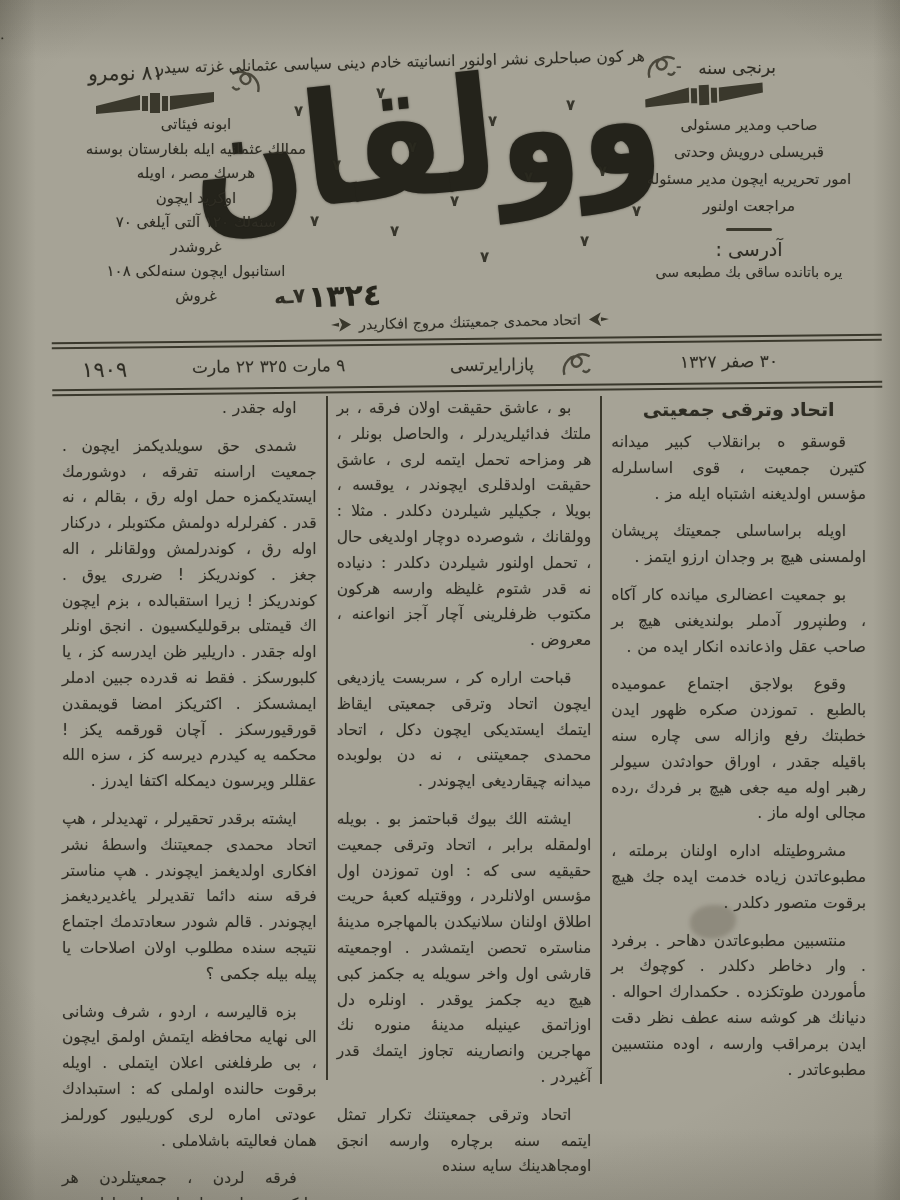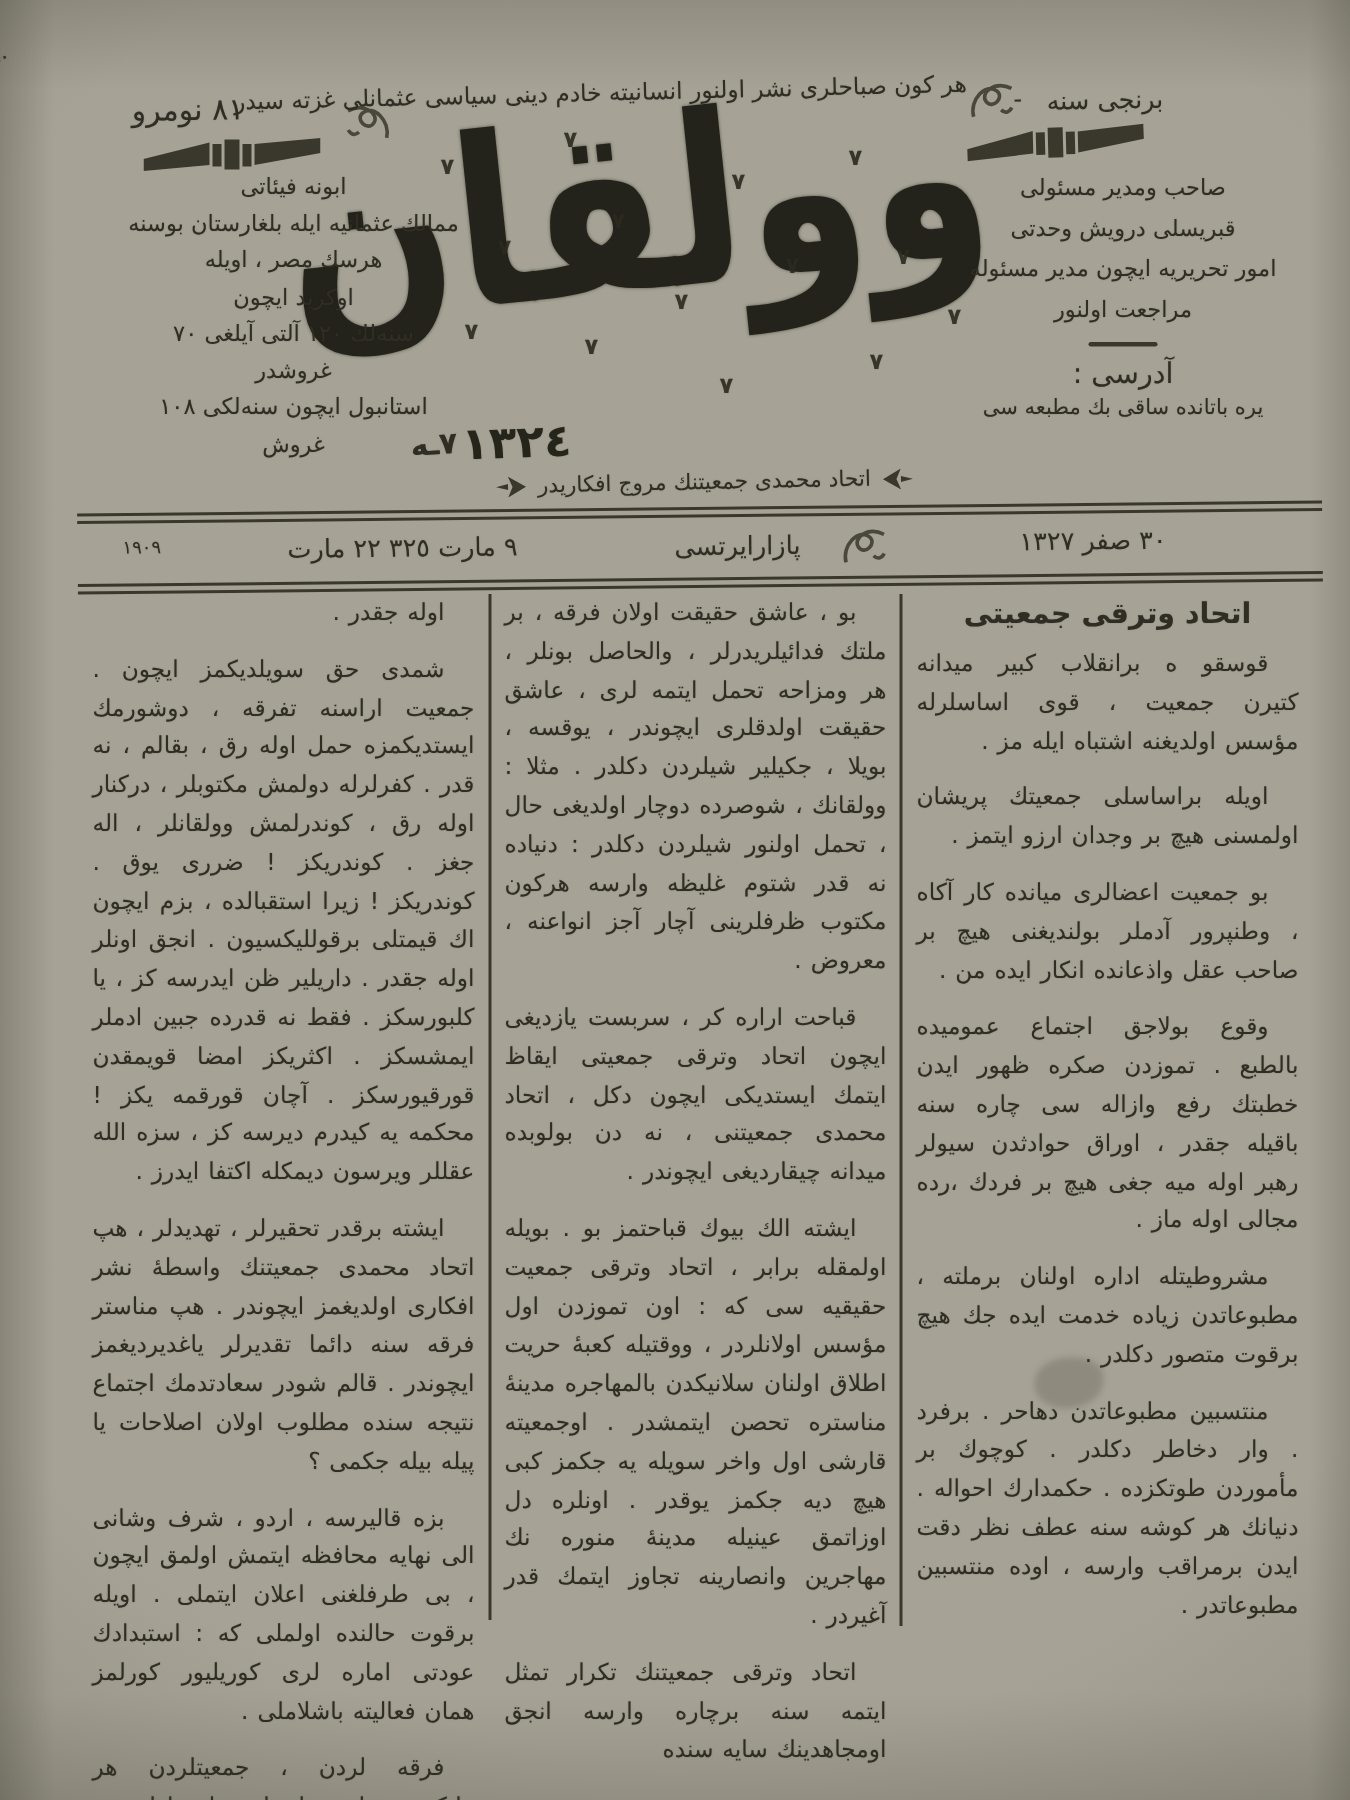--- a/index.html
+++ b/index.html
@@ -64,21 +64,21 @@
 
   
   .datebar{position:absolute;left:52px;top:338px;width:830px;transform:rotate(-0.6deg);}
   .rule{height:2px;background:#3a382c;}
   .rule+.rule{margin-top:3px;}
   .date-row{position:relative;height:40px;}
   .hijri{position:absolute;left:628px;top:9px;font-size:17px;}
   .weekday{position:absolute;left:398px;top:10px;font-size:17px;}
   .orn-date{left:508px;top:4px;}
   .rumi{position:absolute;left:140px;top:9px;font-size:17px;}
-  .greg-year{position:absolute;left:30px;top:9px;font-size:12px;letter-spacing:2px;}
+  .greg-year{position:absolute;left:30px;top:9px;font-size:21px;letter-spacing:2px;}
 
   
   .bodycols{position:absolute;left:58px;top:396px;width:812px;height:700px;display:flex;direction:rtl;}
   .col{flex:1 1 0;padding:0 4px;}
   .vrule{width:2px;background:#3a382c;margin:0 5px;height:688px;}
   .vrule.short{height:684px;}
   .col-heading{text-align:center;font-size:19px;font-weight:bold;margin:2px 0 10px;}
   .para{font-size:15.5px;line-height:25.8px;text-align:justify;text-indent:20px;margin:0;word-spacing:1px;}
   .col .para + .para{margin-top:12px;}
 

